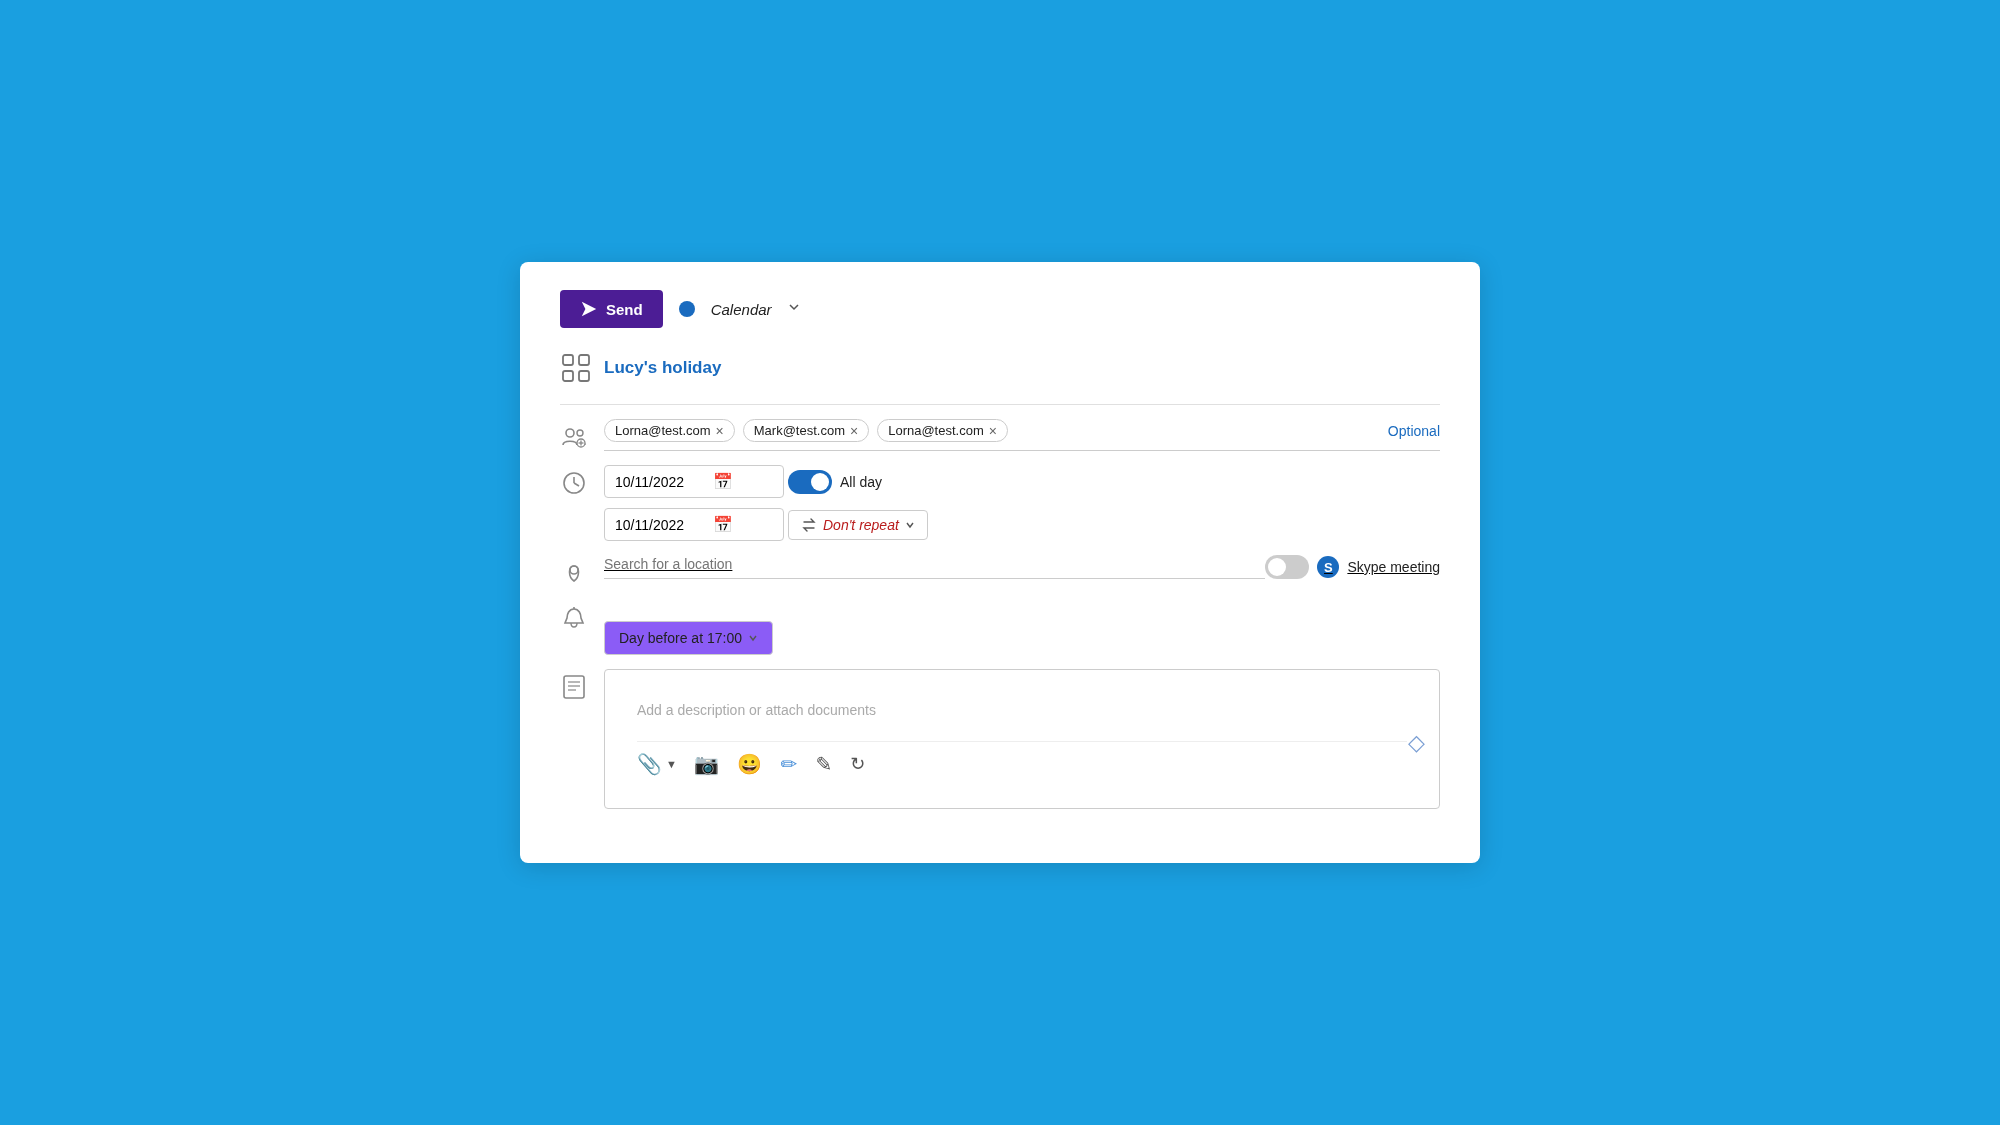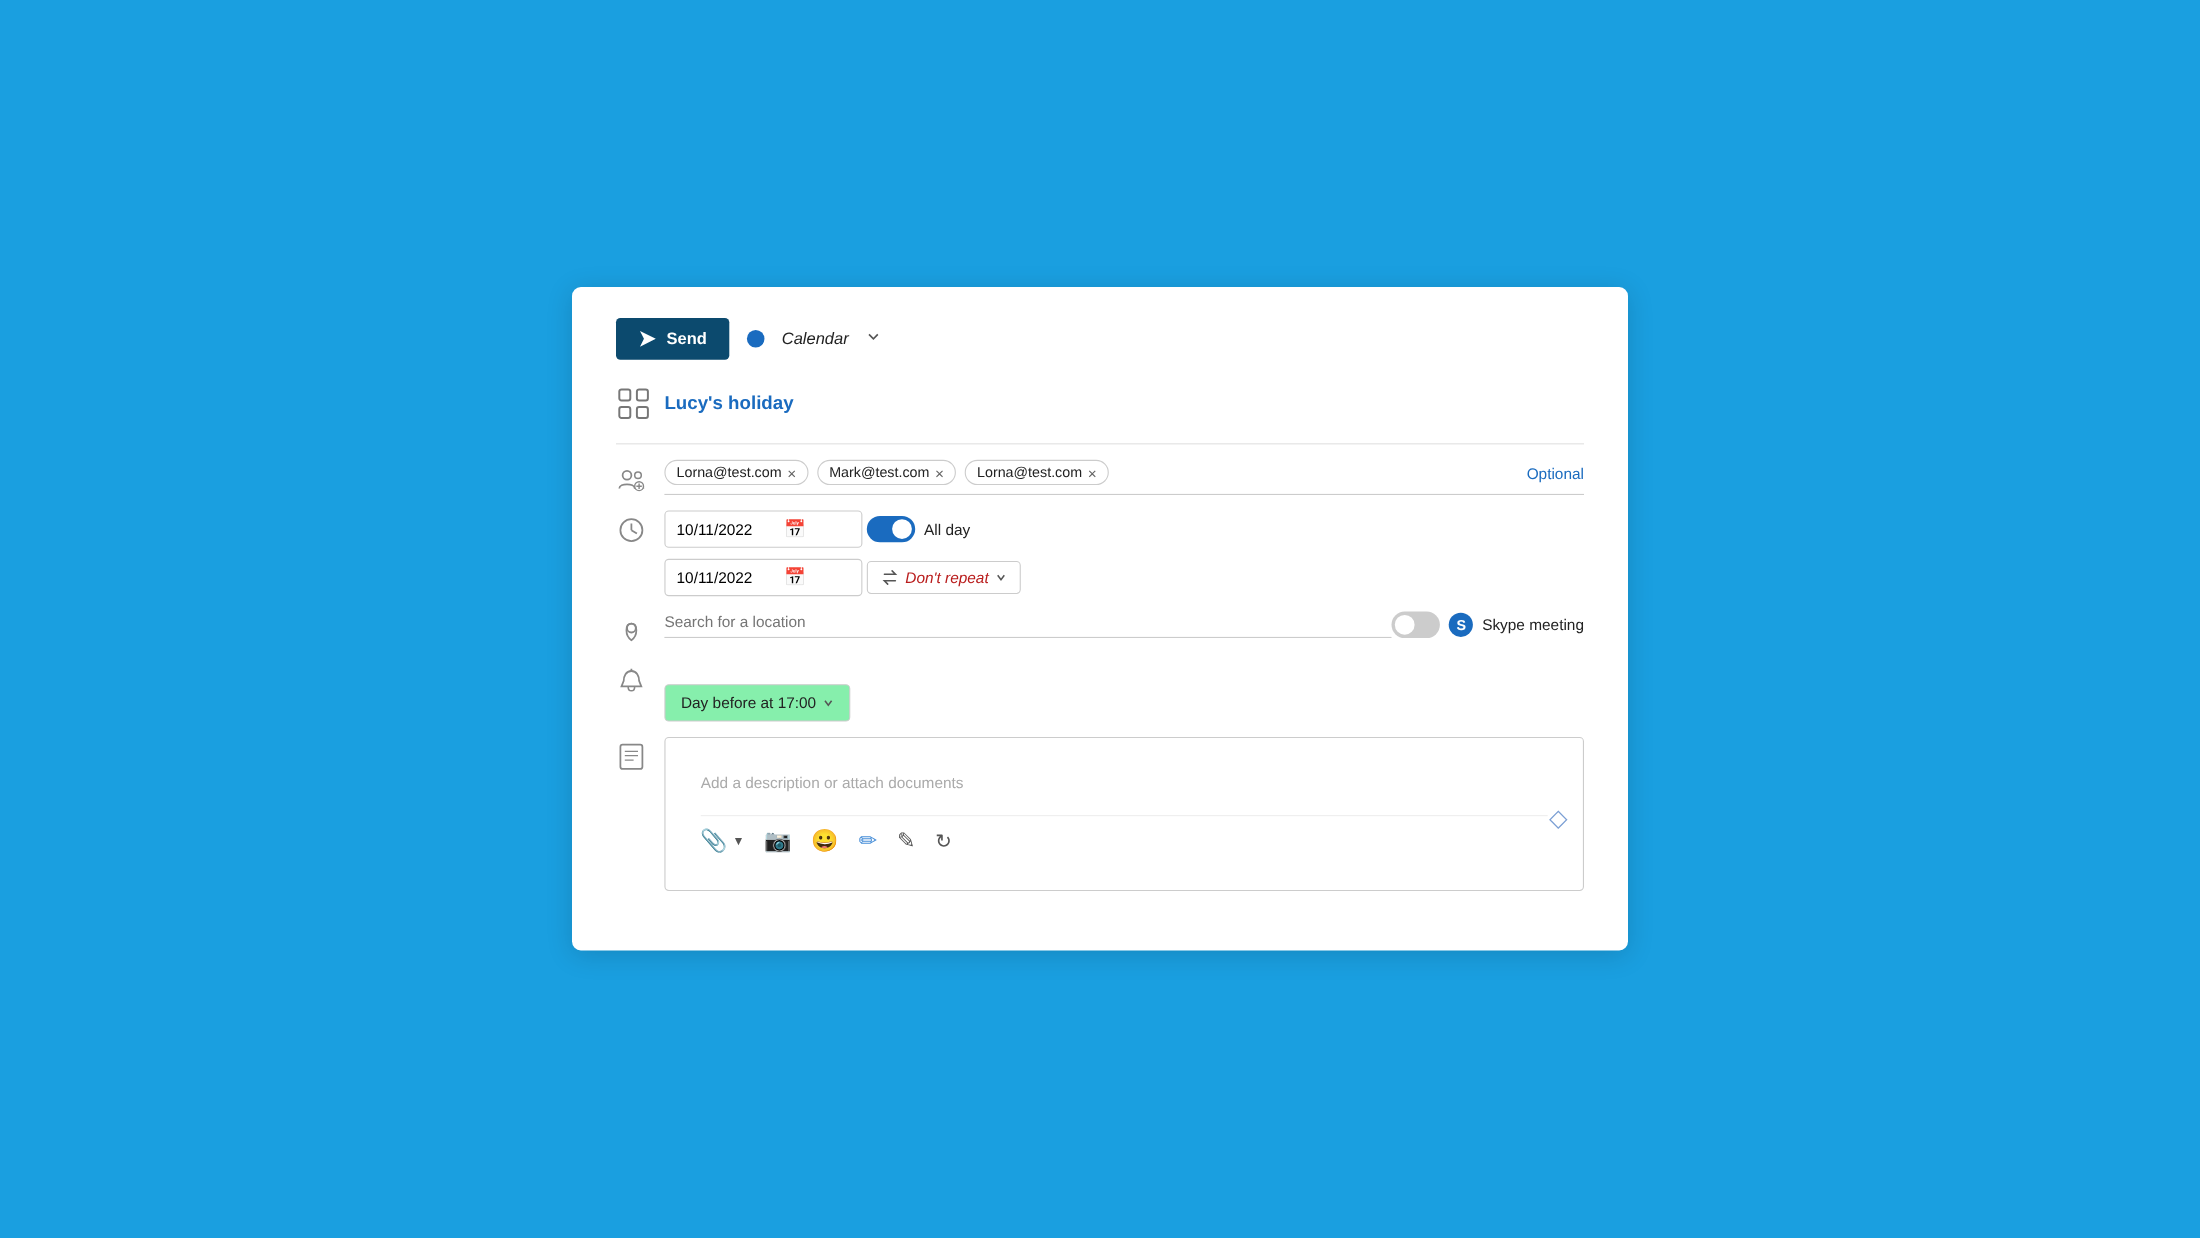--- a/index.html
+++ b/index.html
@@ -19,21 +19,21 @@
       box-shadow: 0 4px 24px rgba(0,0,0,0.15);
     }
     
     .toolbar {
       display: flex;
       align-items: center;
       gap: 16px;
       margin-bottom: 24px;
     }
     .send-btn {
-      background: #0c4a6e;
+      background: #4c1d95;
       color: #fff;
       border: none;
       border-radius: 4px;
       padding: 10px 20px;
       font-size: 15px;
       font-weight: 600;
       cursor: pointer;
       display: flex;
       align-items: center;
       gap: 8px;
@@ -192,20 +192,21 @@
       font-size: 14px;
       color: #b91c1c;
       background: #fff;
       cursor: pointer;
       font-style: italic;
     }
     
     .location-row {
       display: flex;
       align-items: center;
+      text-decoration: underline;
     }
     .location-input {
       border: none;
       outline: none;
       font-size: 14px;
       color: #aaa;
       flex: 1;
       border-bottom: 1px solid #ccc;
       padding-bottom: 6px;
     }
@@ -247,21 +248,21 @@
     
     .reminder-btn {
       display: flex;
       align-items: center;
       gap: 6px;
       border: 1px solid #ccc;
       border-radius: 4px;
       padding: 8px 14px;
       font-size: 14px;
       color: #222;
-      background: #86efac;
+      background: #8b5cf6;
       cursor: pointer;
       margin-top: 20px;
     }
     
     .desc-area {
       border: 1px solid #ccc;
       border-radius: 4px;
       padding: 32px;
       min-height: 140px;
       position: relative;

